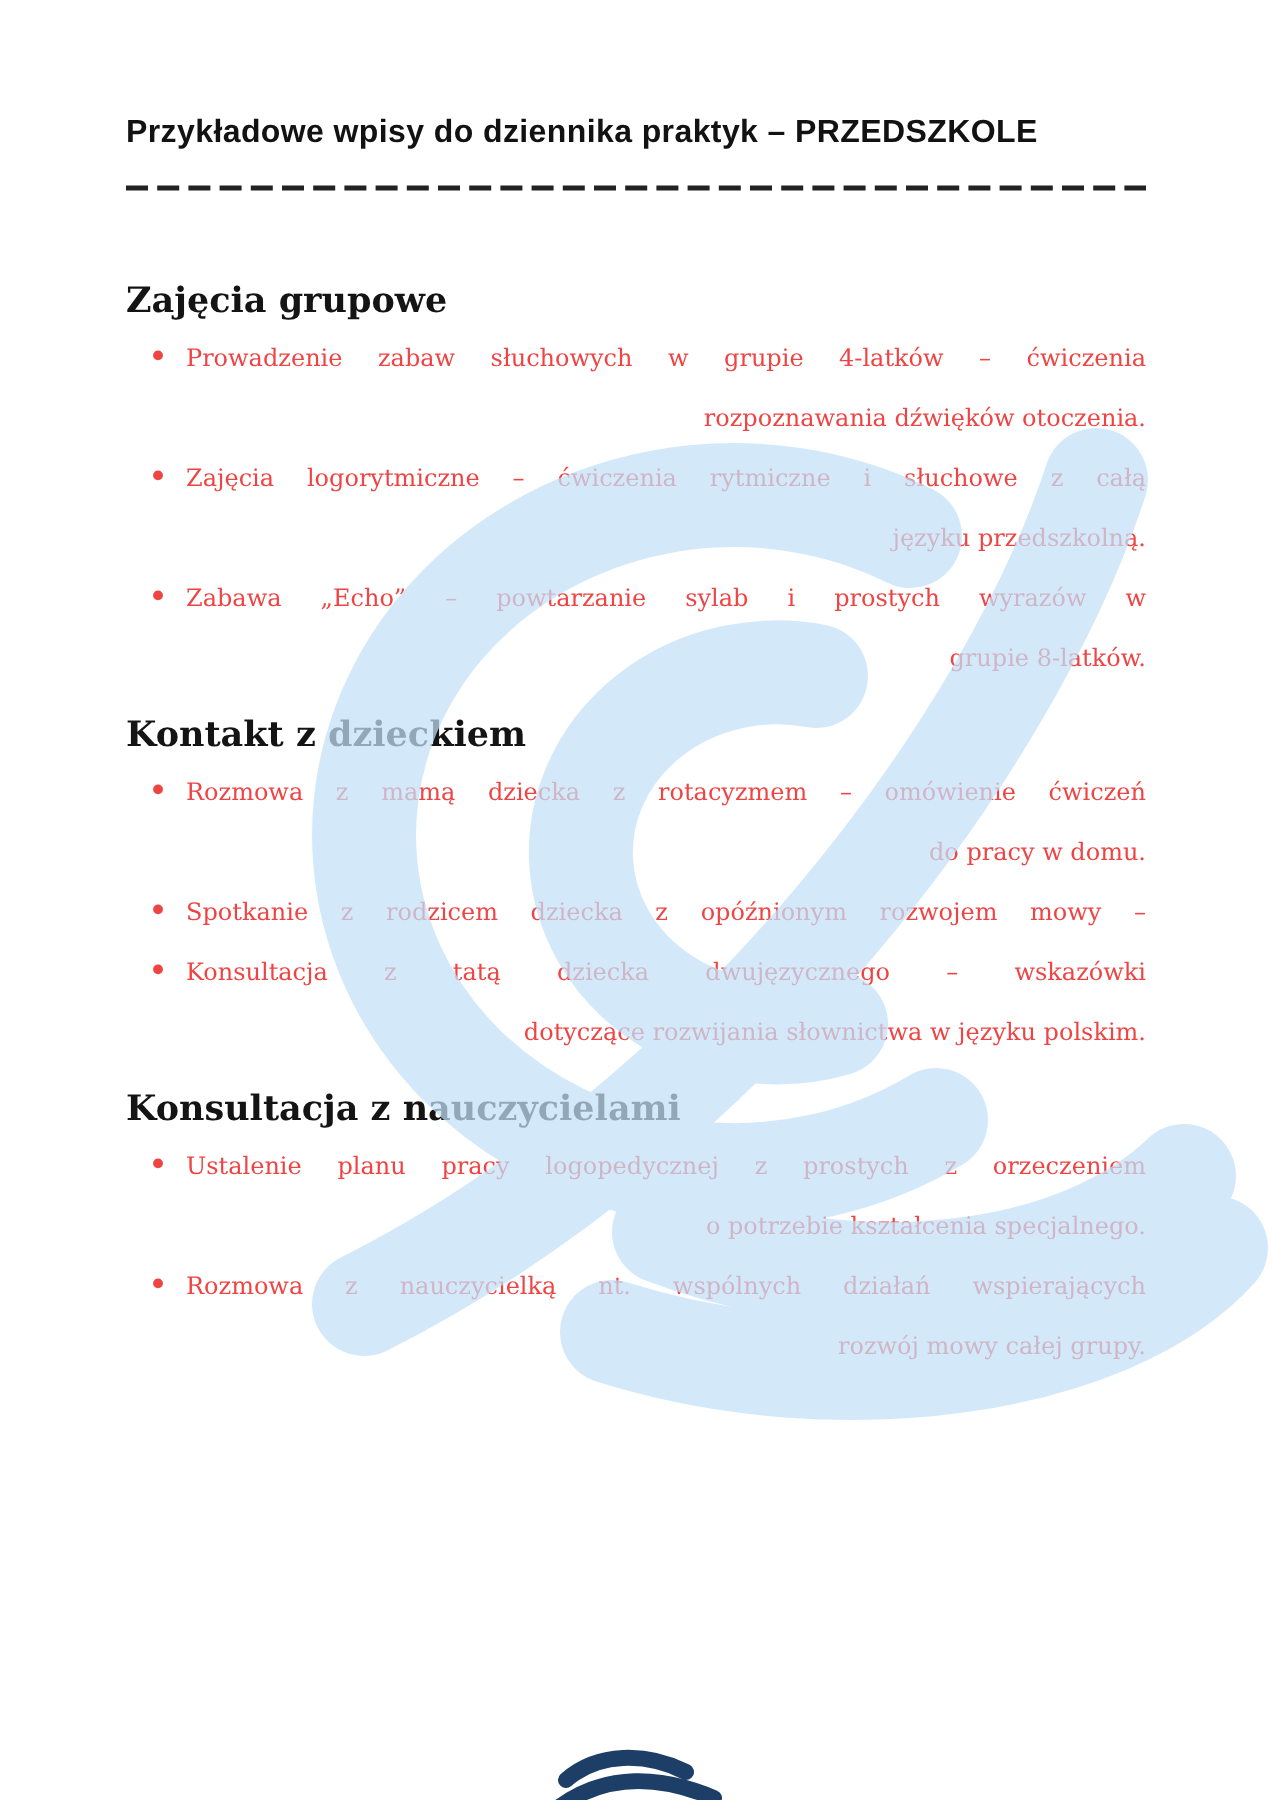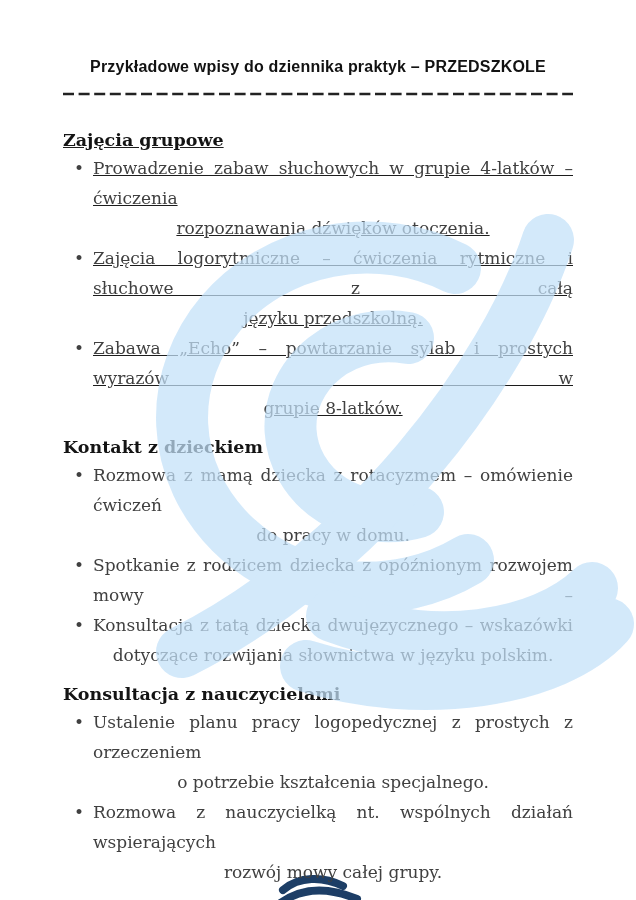--- a/index.html
+++ b/index.html
@@ -13,56 +13,56 @@
     color:#1c1c1c;
   }
   .content{
     position:relative;
     padding:0 63px;
     z-index:1;
   }
   .title{
     margin:0;
     padding-top:58px;
-    text-align:center;
+    text-align:left;
     font-family:"Liberation Sans", sans-serif;
     font-weight:700;
     font-size:16px;
     letter-spacing:.2px;
     color:#121212;
   }
   .divider{
     display:block;
     margin-top:13px;
     width:510px;height:8px;
   }
   .sec{margin-top:14px;}
-  .sec.first{margin-top:33px;text-decoration:underline;}
+  .sec.first{margin-top:44px;}
   .sec h2{
     margin:0 0 3px 0;
     font-family:"DejaVu Serif", serif;
     font-size:17.5px;
     font-weight:700;
     color:#141414;
   }
   .sec ul{margin:0;padding:0;list-style:none;}
   .sec li{
     position:relative;
     padding-left:30px;
-    font-size:17px;
+    font-size:12px;
     line-height:30px;
-    color:#404040;
+    color:#ef4444;
   }
   .sec li::before{
     content:"\2022";
     position:absolute;
     left:11px;top:0;
     font-size:17px;
   }
-  .ln{display:block;text-align:center;}
+  .ln{display:block;text-align:right;}
   .ln.j{text-align:justify;text-align-last:justify;}
   .watermark{
     position:absolute;
     left:0;top:0;width:636px;height:900px;
     z-index:2;
     pointer-events:none;
   }
   .footer-mark{
     position:absolute;
     left:50%;bottom:-6px;

